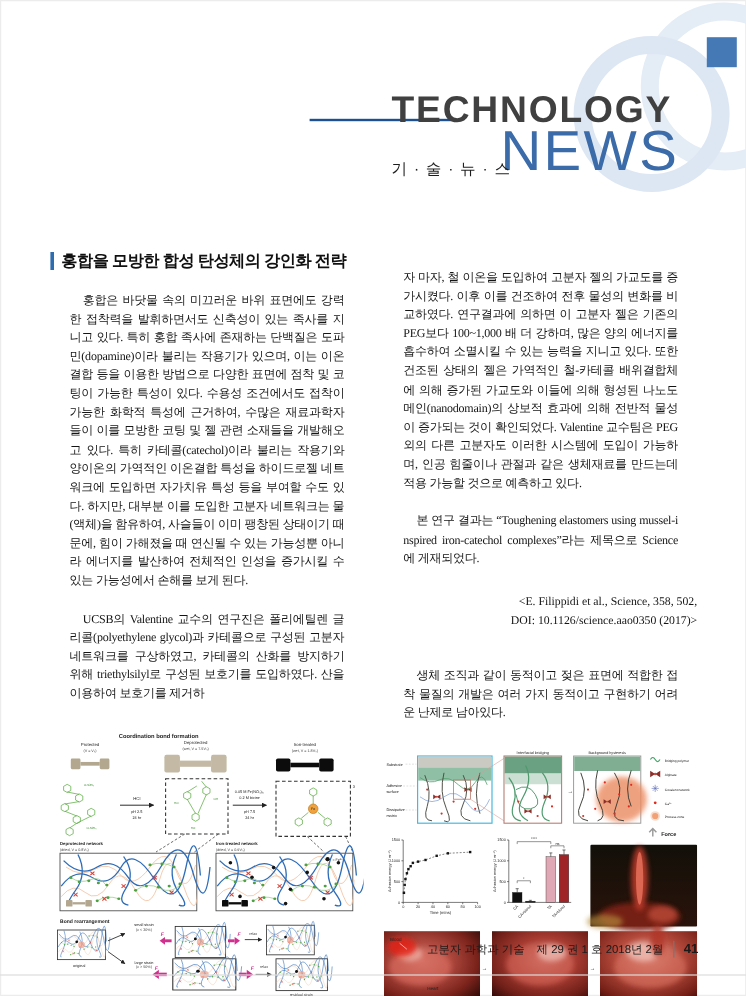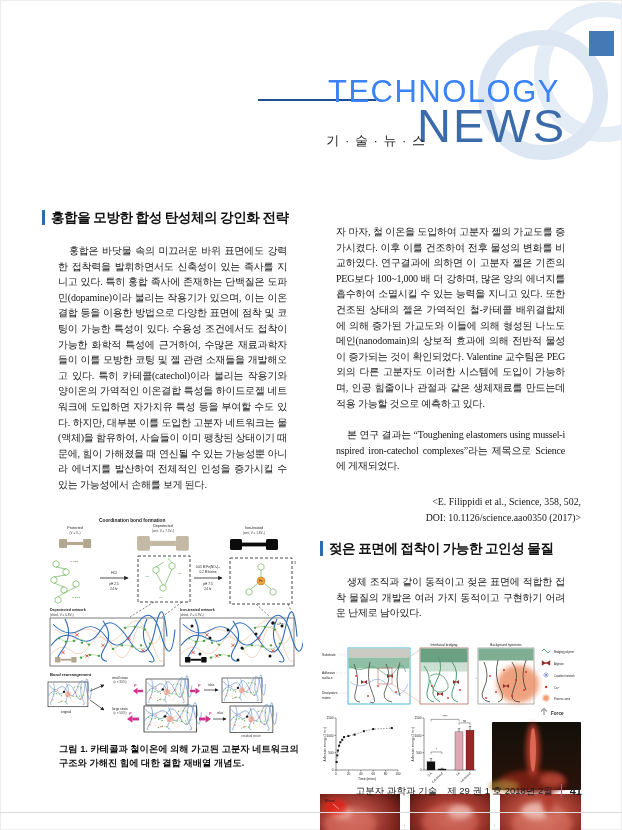--- a/index.html
+++ b/index.html
@@ -10,21 +10,21 @@
   }
   
   .ring{position:absolute;border-radius:50%;border:15px solid #dde7f3;}
   .ring1{width:100px;height:100px;right:14px;top:30px;}
   .ring2{width:110px;height:110px;right:-52px;top:2px;border-color:#e4ecf6;}
   .blue-square{position:absolute;width:25px;height:25px;right:8px;top:31px;background:#4579b6;}
   .header-line{position:absolute;left:258px;top:99px;width:118px;height:2px;background:#1d4f93;}
   .tech-title{
     position:absolute;top:74px;right:62px;margin:0;
     font-family:"Liberation Sans","DejaVu Sans",sans-serif;
-    font-size:31px;font-weight:normal;letter-spacing:1.5px;color:#3b82f6;
+    font-size:31px;font-weight:bold;letter-spacing:1.5px;color:#404040;
   }
   .news-title{
     position:absolute;top:98px;right:56px;margin:0;
     font-family:"Liberation Sans","DejaVu Sans",sans-serif;
     font-size:47px;font-weight:normal;letter-spacing:2px;color:#3b6ba9;
   }
   .korean-subtitle{
     position:absolute;top:132px;right:196px;
     font-family:"Liberation Sans","DejaVu Sans",sans-serif;
     font-size:13px;color:#1c1c1c;letter-spacing:1px;
@@ -86,20 +86,21 @@
 <h1 class="tech-title">TECHNOLOGY</h1>
 <h1 class="news-title">NEWS</h1>
 <div class="korean-subtitle">기 · 술 · 뉴 · 스</div>
 
 <div class="col col-left">
   <div class="section-title">
     <div class="title-bar"></div>
     <h2>홍합을 모방한 합성 탄성체의 강인화 전략</h2>
   </div>
   <p class="body-text indent">홍합은 바닷물 속의 미끄러운 바위 표면에도 강력한 접착력을 발휘하면서도 신축성이 있는 족사를 지니고 있다. 특히 홍합 족사에 존재하는 단백질은 도파민(dopamine)이라 불리는 작용기가 있으며, 이는 이온결합 등을 이용한 방법으로 다양한 표면에 점착 및 코팅이 가능한 특성이 있다. 수용성 조건에서도 접착이 가능한 화학적 특성에 근거하여, 수많은 재료과학자들이 이를 모방한 코팅 및 젤 관련 소재들을 개발해오고 있다. 특히 카테콜(catechol)이라 불리는 작용기와 양이온의 가역적인 이온결합 특성을 하이드로젤 네트워크에 도입하면 자가치유 특성 등을 부여할 수도 있다. 하지만, 대부분 이를 도입한 고분자 네트워크는 물(액체)을 함유하여, 사슬들이 이미 팽창된 상태이기 때문에, 힘이 가해졌을 때 연신될 수 있는 가능성뿐 아니라 에너지를 발산하여 전체적인 인성을 증가시킬 수 있는 가능성에서 손해를 보게 된다.</p>
+  <p class="body-text indent">UCSB의 Valentine 교수의 연구진은 폴리에틸렌 글리콜(polyethylene glycol)과 카테콜으로 구성된 고분자 네트워크를 구상하였고, 카테콜의 산화를 방지하기 위해 triethylsilyl로 구성된 보호기를 도입하였다. 산을 이용하여 보호기를 제거하</p>
   <div class="gap5"></div>
 
   <svg width="261" height="224" viewBox="0 0 261 224">
     <defs>
       <marker id="ah" viewBox="0 0 6 6" refX="5.2" refY="3" markerWidth="5.5" markerHeight="5.5" orient="auto">
         <path d="M0,0 L6,3 L0,6 Z" fill="#222"></path>
       </marker>
       <path id="hex" d="M0,-3.4 L3,-1.7 L3,1.7 L0,3.4 L-3,1.7 L-3,-1.7 Z" class="hexS"></path>
       <circle id="gd" r="1.3" fill="#4ca243"></circle>
       <circle id="bd" r="1.5" fill="#141414"></circle>
@@ -298,24 +299,20 @@
 </div>
 
 <div class="col col-right">
   <p class="body-text">자 마자, 철 이온을 도입하여 고분자 젤의 가교도를 증가시켰다. 이후 이를 건조하여 전후 물성의 변화를 비교하였다. 연구결과에 의하면 이 고분자 젤은 기존의 PEG보다 100~1,000 배 더 강하며, 많은 양의 에너지를 흡수하여 소멸시킬 수 있는 능력을 지니고 있다. 또한 건조된 상태의 젤은 가역적인 철-카테콜 배위결합체에 의해 증가된 가교도와 이들에 의해 형성된 나노도메인(nanodomain)의 상보적 효과에 의해 전반적 물성이 증가되는 것이 확인되었다. Valentine 교수팀은 PEG 외의 다른 고분자도 이러한 시스템에 도입이 가능하며, 인공 힘줄이나 관절과 같은 생체재료를 만드는데 적용 가능할 것으로 예측하고 있다.</p>
   <p class="body-text indent">본 연구 결과는 “Toughening elastomers using mussel-inspired iron-catechol complexes”라는 제목으로 Science에 게재되었다.</p>
   <p class="citation">
     <span>&lt;E. Filippidi et al., Science, 358, 502,</span><br>
     <span>DOI: 10.1126/science.aao0350 (2017)&gt;</span>
   </p>
   <div class="gap14"></div>
-  <div class="section-title">
-    <div class="title-bar"></div>
-    <h2>젖은 표면에 접착이 가능한 고인성 물질</h2>
-  </div>
   <p class="body-text indent">생체 조직과 같이 동적이고 젖은 표면에 적합한 접착 물질의 개발은 여러 가지 동적이고 구현하기 어려운 난제로 남아있다.</p>
   <div class="gap5"></div>
 
   <svg width="261" height="212" viewBox="0 0 261 212">
     <defs>
       <filter id="bl" x="-60%" y="-60%" width="220%" height="220%">
           <feGaussianBlur stdDeviation="2.4"></feGaussianBlur>
         </filter>
       <circle id="ca" r="0.9" fill="#e02c20"></circle>
       <g id="alg">

